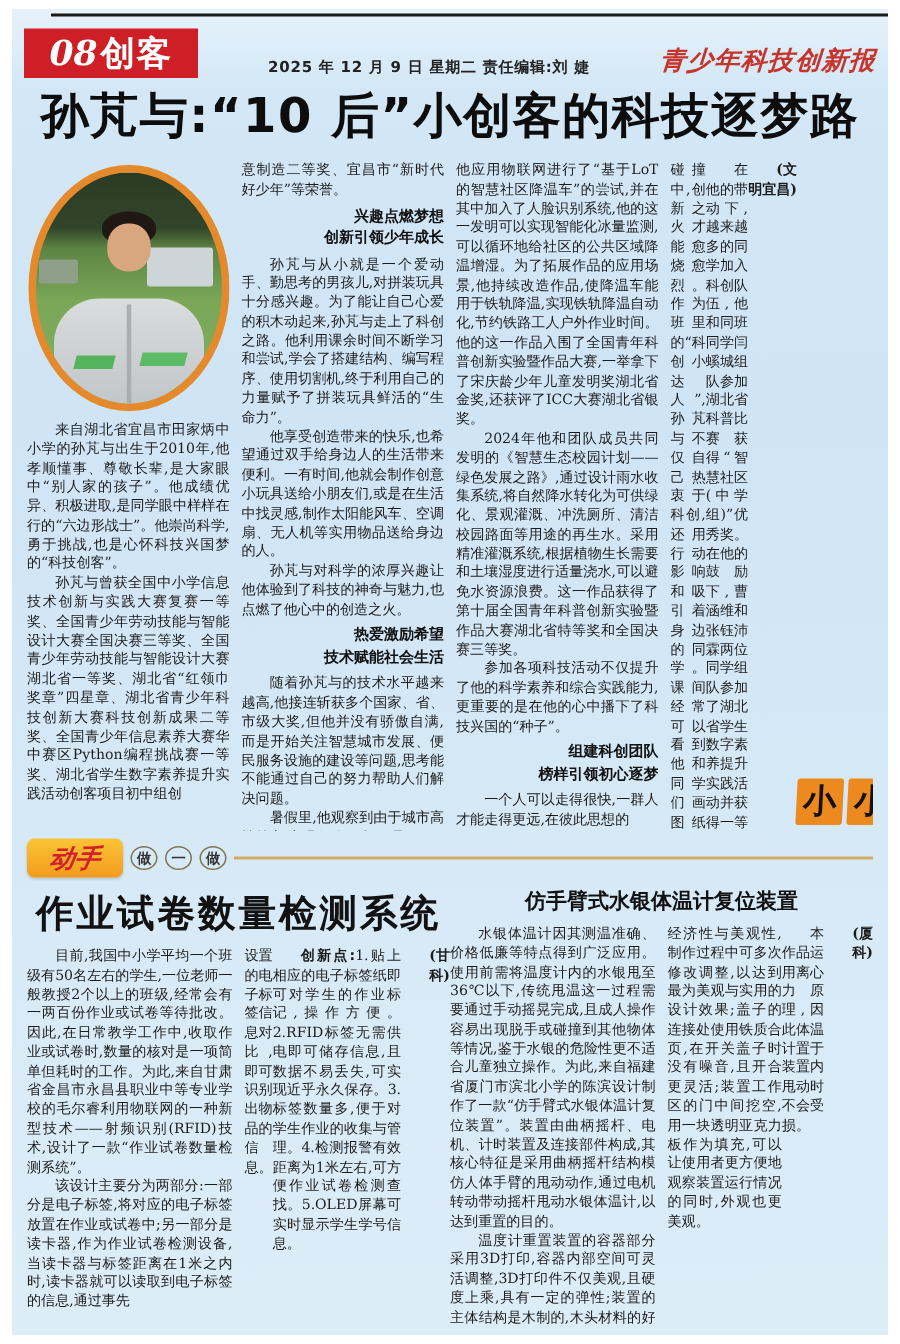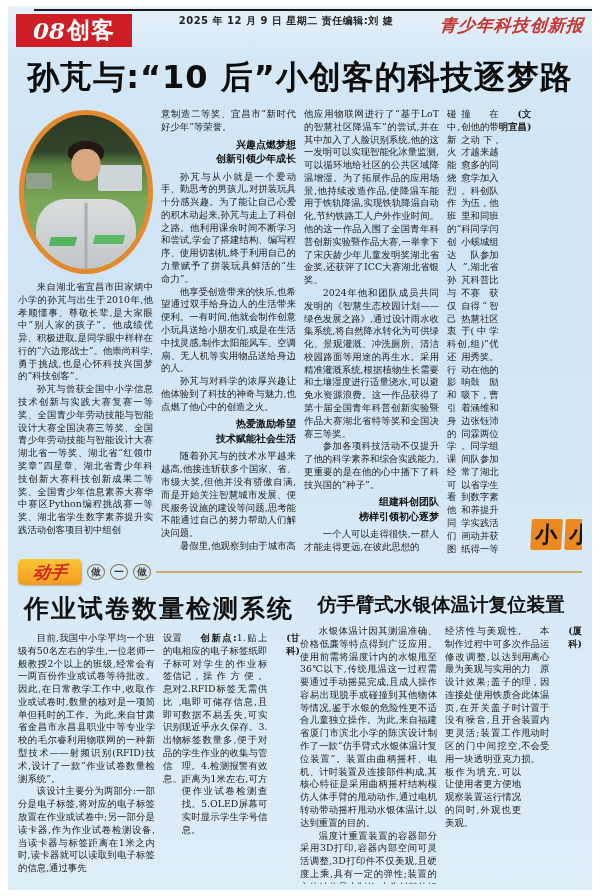--- a/index.html
+++ b/index.html
@@ -4,21 +4,21 @@
 <style>
   * { margin:0; padding:0; box-sizing:border-box; }
   html,body { width:600px; height:896px; background:#ffffff; overflow:hidden;
     font-family:"DejaVu Sans","Liberation Sans",sans-serif; }
   .paper { position:absolute; left:8px; top:6px; width:584px; height:884px;
     background:linear-gradient(180deg,#e6f2fb 0%,#d3e7f6 6%,#cfe4f5 30%,#d8eaf7 70%,#dcedf8 100%); }
   .toprule { position:absolute; top:3px; left:26px; right:0; height:2px; background:#1a1a1a; }
 
   
   .hdr { position:absolute; top:8px; left:8px; right:8px; height:38px;
-    display:flex; align-items:flex-start; justify-content:space-between; }
+    display:flex; align-items:flex-end; justify-content:space-between; }
   .secbox { background:#ce1f27; color:#fff; width:116px; height:33px;
     display:flex; align-items:center; justify-content:center; gap:2px; }
   .secnum { font-family:"DejaVu Serif",serif; font-style:italic; font-size:23px; font-weight:bold; }
   .secname { font-size:23px; font-weight:900; letter-spacing:1px; }
   .dateline { font-size:10px; font-weight:bold; color:#222; letter-spacing:0.5px; }
   .masthead { font-family:"DejaVu Serif",serif; font-style:italic; font-weight:bold;
     font-size:17px; color:#c6342b; transform:skewX(-4deg); letter-spacing:1px; }
 
   
   .headline { position:absolute; top:50px; left:0; width:100%; text-align:center;
@@ -68,21 +68,21 @@
     font-weight:900; font-size:17px; transform:skewX(-10deg); }
   .do-dot { min-width:18px; height:16px; border:1px solid #80754f; border-radius:50%;
     font-size:9.5px; font-weight:bold; color:#333; display:flex; align-items:center; justify-content:center; padding:0 2px; }
   .do-line { flex:1; height:1.5px; background:#d2ab68; }
 
   
   .bottom { position:absolute; top:586px; left:10px; right:10px; bottom:6px; display:flex; gap:0; }
   .b-art { flex:1; display:flex; flex-direction:column; min-width:0; }
   .b-title { text-align:center; font-weight:900; color:#121212; margin-bottom:7px; white-space:nowrap; }
   .b-title.left { font-size:25px; letter-spacing:2px; }
-  .b-title.right { font-size:19px; letter-spacing:0px; }
+  .b-title.right { font-size:14px; letter-spacing:0px; }
   .b-cols { flex:1; display:flex; gap:8px; overflow:hidden; }
   .b-col { flex:1; overflow:hidden; font-size:9.4px; line-height:1.36; color:#1c1c1c; text-align:justify;
     font-family:"DejaVu Serif","Liberation Serif",serif; min-width:0; }
   .b-col p { text-indent:2em; }
   .b-col p.cont { text-indent:0; }
   .innov b { font-family:"DejaVu Sans",sans-serif; }
 
   
   .ai-image { height:96px; margin-top:auto; position:relative; border-radius:2px; overflow:hidden;
     background:linear-gradient(120deg,#f1e4c4 0%,#e3cfa4 55%,#cdb184 100%); }

